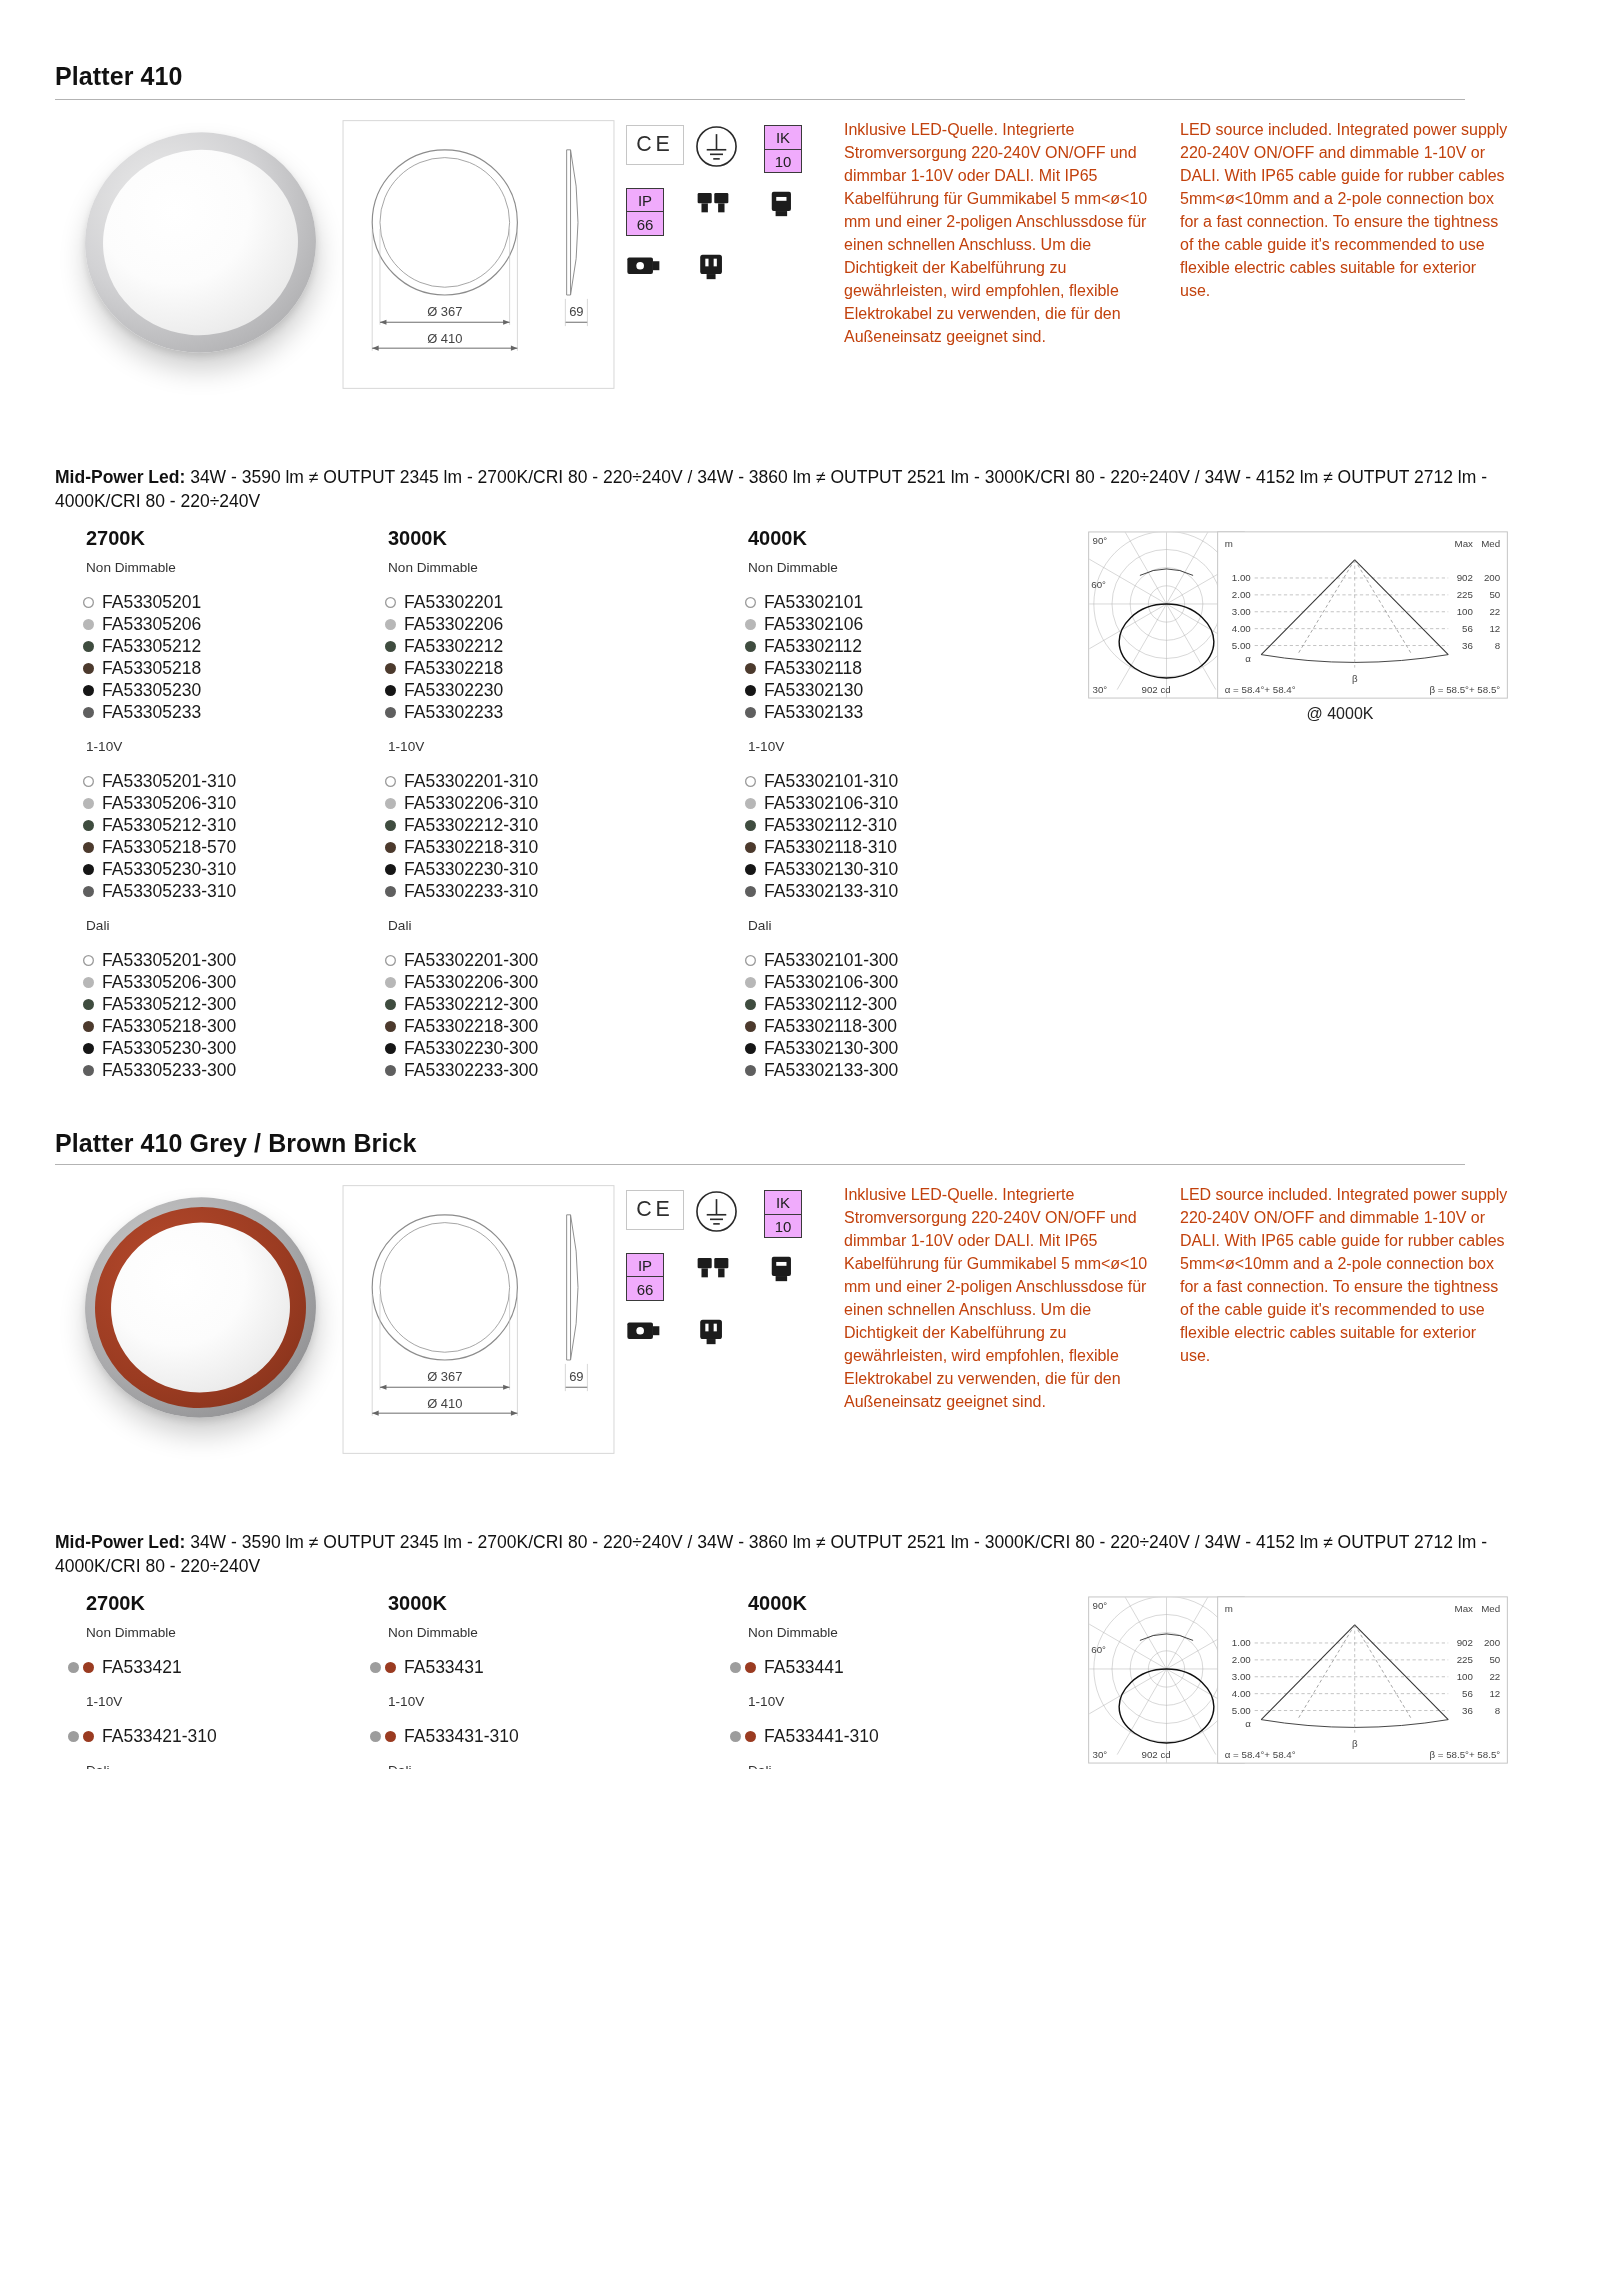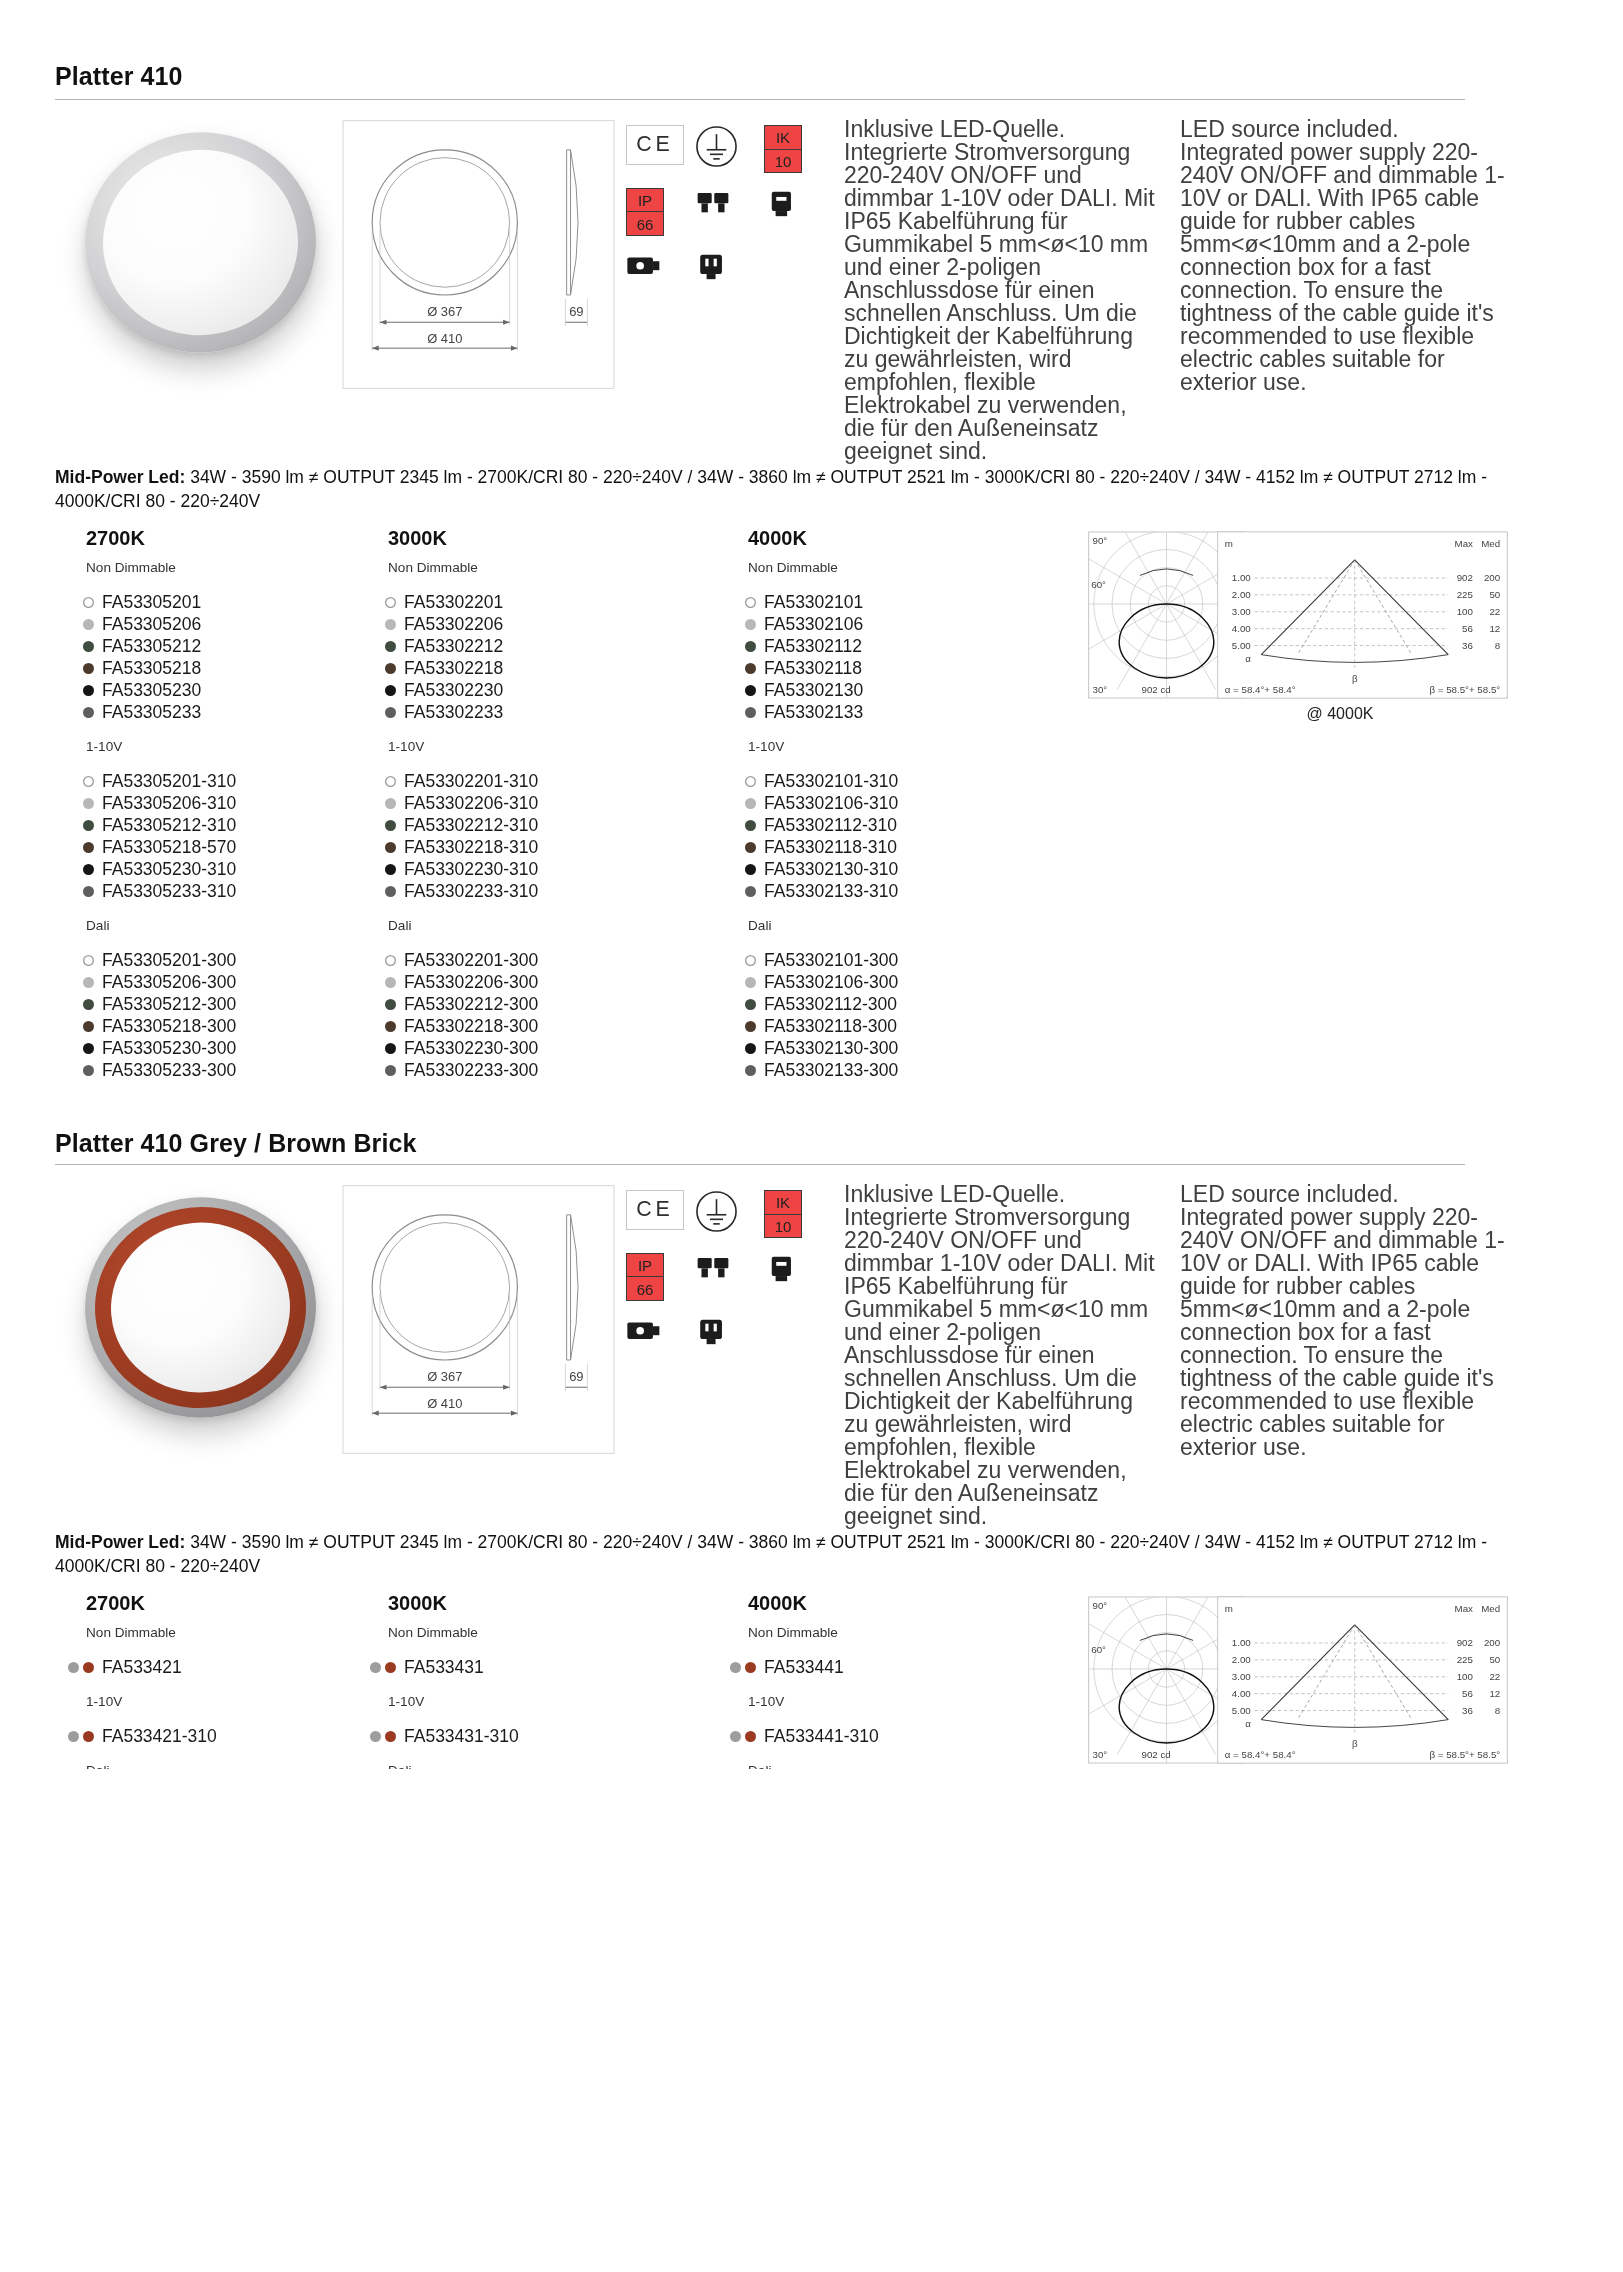--- a/index.html
+++ b/index.html
@@ -29,27 +29,27 @@
   
   .drawing { position:absolute; width:273px; height:269px; }
   .drawing svg { width:100%; height:100%; display:block; }
   .drawing text, .photom text { font-family:"Liberation Sans",sans-serif; fill:#444; }
   .drawing text { font-size:20px; }
 
   
   .icons { position:absolute; width:203px; display:grid; grid-template-columns:69px 69px 62px; row-gap:14.3px; align-items:start; justify-items:start; }
   .ce-box { width:56px; height:38px; border:1.3px solid #c6c6c6; display:flex; align-items:center; justify-content:center;
     font-size:21.4px; letter-spacing:3.9px; color:#2e2e2e; font-weight:normal; }
-  .rating-box { border:1.9px solid #3a3a3a; width:36px; text-align:center; font-size:15px; color:#222; background:#ef4444; }
+  .rating-box { border:1.9px solid #3a3a3a; width:36px; text-align:center; font-size:15px; color:#222; background:#f0abfc; }
   .rating-box .top { padding:3.2px 0 2.6px; border-bottom:1.9px solid #3a3a3a; }
   .rating-box .bot { padding:3.2px 0 2.6px; }
   .icon-cell svg { display:block; }
 
   
-  .desc { position:absolute; font-size:23px; line-height:23px; color:#404040; }
+  .desc { position:absolute; font-size:16px; line-height:23px; color:#c2410c; }
 
   
   .midpower { position:absolute; left:55px; width:1519px; font-size:17.5px; line-height:24px; color:#111; }
   .midpower strong { font-weight:bold; }
 
   
   .codes { position:absolute; left:55px; width:1519px; }
   .code-col { position:absolute; width:299px; top:0; }
   .col-header { font-size:20px; font-weight:bold; color:#111; margin:0 0 10.4px 0; }
   .group-label { font-size:13.6px; color:#333; margin:7.1px 0 3.2px 0; }

